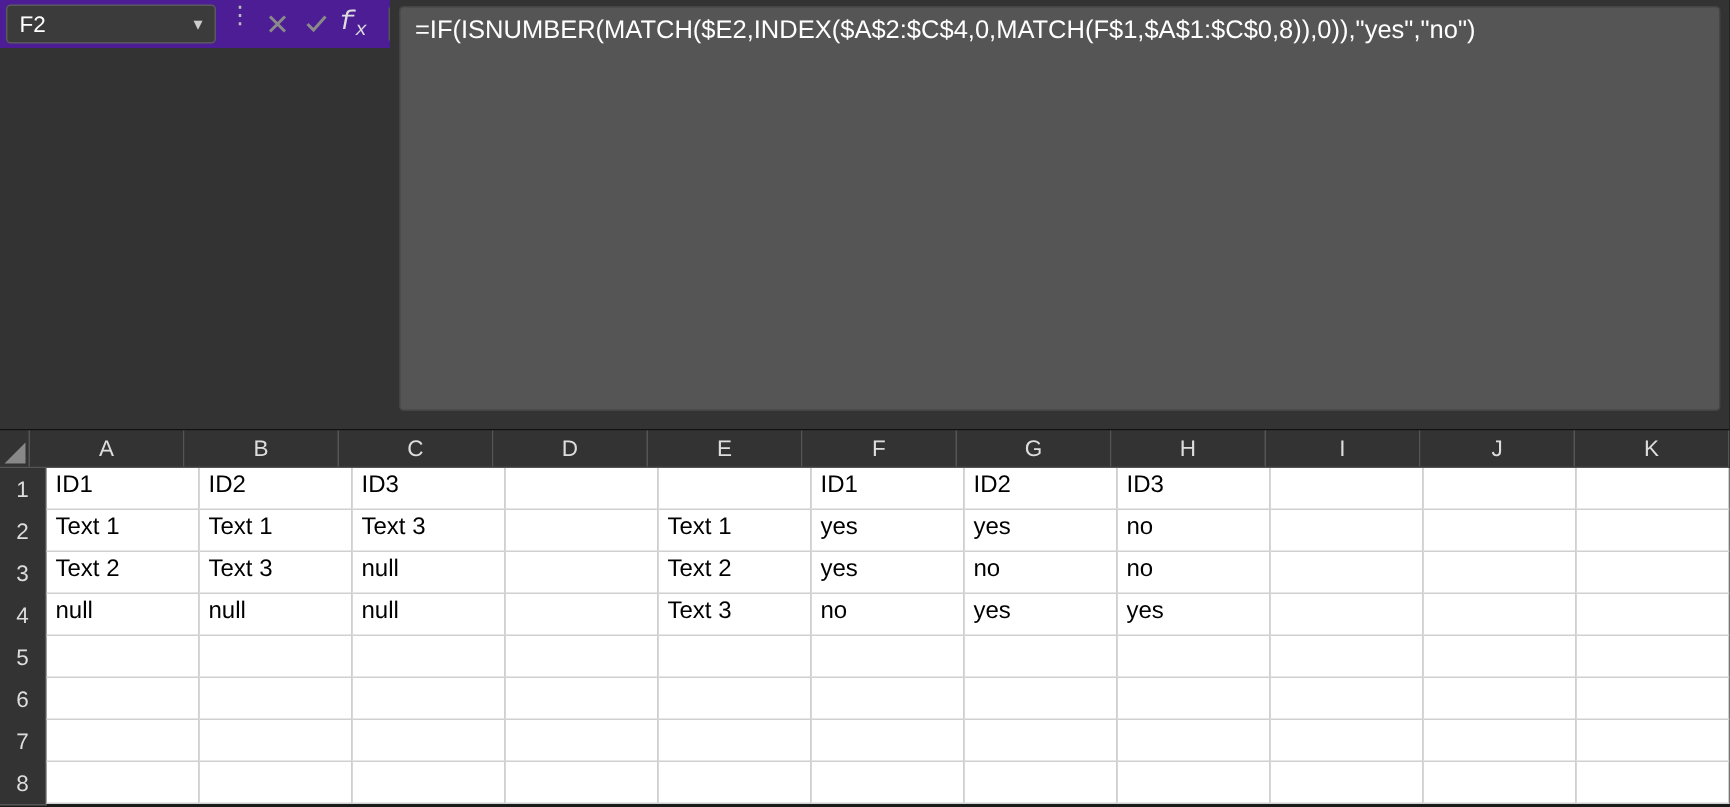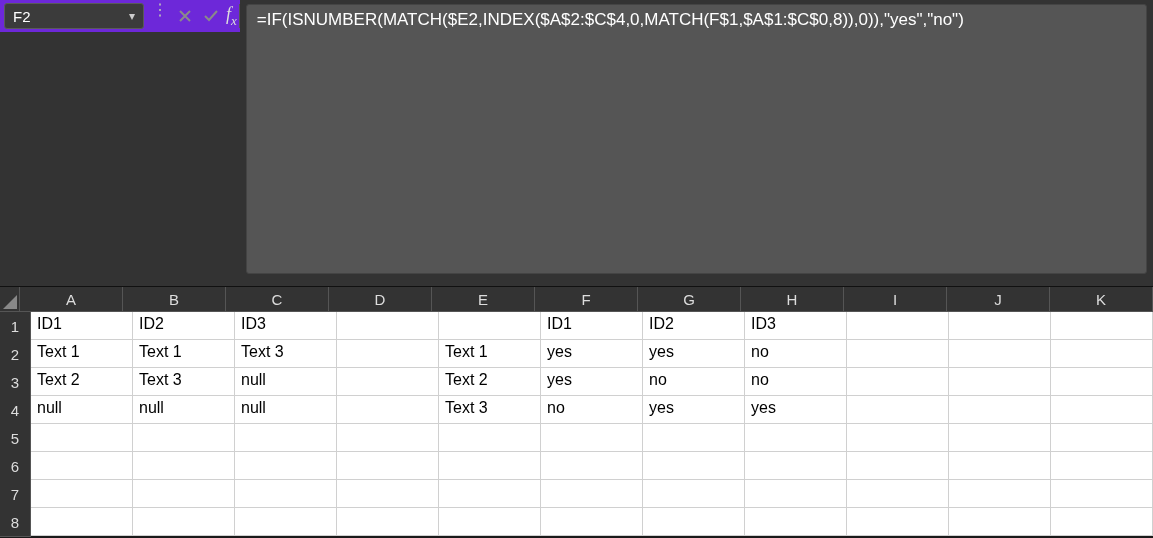--- a/index.html
+++ b/index.html
@@ -1,25 +1,25 @@
 <!DOCTYPE html>
 <html><head>
 <meta charset="utf-8">
 <style>
   html,body{margin:0;padding:0;background:#1a1a1a;font-family:"Segoe UI",Arial,sans-serif;font-size:16px;color:#e8e8e8;width:1153px;height:538px;overflow:hidden}
   .top-bar{display:flex;align-items:flex-start;height:286px;border-bottom:1px solid #111;background:#333}
-  .name-box-wrap{display:flex;align-items:flex-start;height:32px;background:#6d28d9}
+  .name-box-wrap{display:flex;align-items:flex-start;height:32px;background:#4c1d95}
   .name-box{position:relative;display:flex;align-items:center;width:140px;height:26px;margin:3px 2px 3px 4px;background:#3b3b3b;border:1px solid #5a5a5a;border-radius:3px;padding:0 8px;box-sizing:border-box}
   .name-box-text{flex:1;font-size:15px;color:#fff}
   .chev{font-size:12px;color:#ccc;margin-left:4px}
   .vdots{width:14px;text-align:center;color:#bbb;font-size:16px;padding:0 6px}
   .fx-controls{display:flex;align-items:center;height:32px}
   .fx-btn{width:26px;height:26px;display:flex;align-items:center;justify-content:center;color:#9a9a9a;font-size:18px}
   .fx-btn.disabled{color:#6a6a6a}
-  .fx-label{font-style:italic;font-family:Liberation Serif, serif;font-size:18px;color:#ddd;padding:0 2px 0 2px;border-right:1px solid #555}
+  .fx-label{font-style:italic;font-family:Liberation Mono, monospace;font-size:18px;color:#ddd;padding:0 14px 0 2px;border-right:1px solid #555}
   .fx-label sub{font-style:italic;font-size:13px}
   .formula-area{flex:1;height:270px;margin:4px 6px 6px 6px;background:#555;border:1px solid #444;border-radius:3px;padding:4px 10px;box-sizing:border-box;font-size:17px;color:#fff;line-height:22px;overflow:hidden}
   .left-stack{display:flex;flex-direction:column}
   .grid-wrap{display:flex;flex-direction:column}
   .col-headers{display:flex;height:24px;background:#333;border-bottom:1px solid #555}
   .corner{width:30px;height:24px;background:#333;border-right:1px solid #555;position:relative}
   .corner::after{content:"";position:absolute;right:2px;bottom:2px;width:0;height:0;border-left:14px solid transparent;border-bottom:14px solid #888}
   .ch{flex:0 0 102px;height:24px;display:flex;align-items:center;justify-content:center;color:#ddd;font-size:15px;border-right:1px solid #555;background:#333}
   .rows{display:flex;flex-direction:column}
   .row{display:flex;height:28px}

